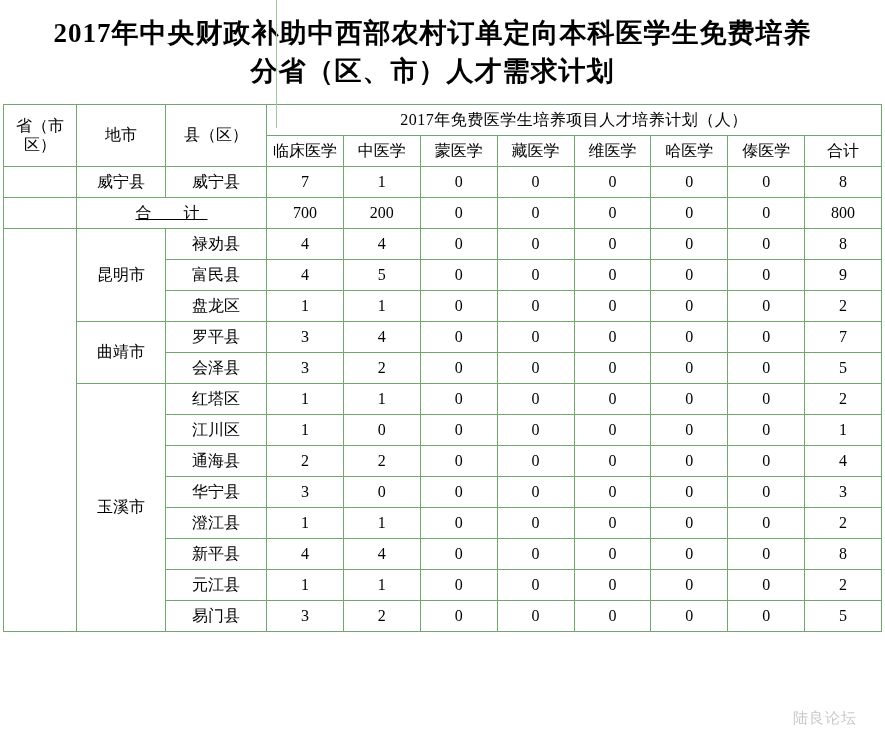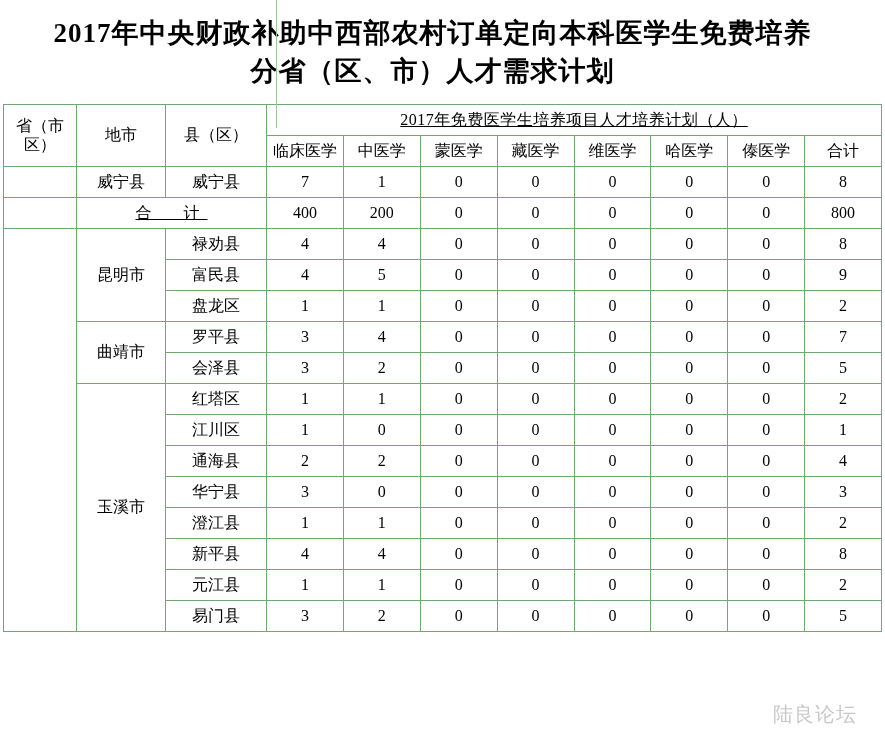--- a/index.html
+++ b/index.html
@@ -52,41 +52,40 @@
     width: 72px;
     font-size: 15px;
     line-height: 20px;
   }
   .hdr-city { width: 88px; }
   .hdr-county { width: 100px; }
   .grp-head {
     font-size: 17px;
     letter-spacing: 0.5px;
     height: 42px;
-    text-decoration: underline;
   }
   .sub-head {
     font-size: 15px;
     height: 40px;
   }
   .c-num { width: 88px; }
   .c-total { width: 55px; }
   .row-h { height: 31px; }
   .bold-row td { font-weight: bold; }
   .sumlabel {
     letter-spacing: 8px;
     padding-left: 6px;
     text-decoration: underline;
   }
   .left-blank { background: #ffffff; }
   .watermark {
     position: absolute;
     right: 8px;
     bottom: 4px;
-    font-size: 20px;
+    font-size: 15px;
     color: #c8c8c8;
     font-family: "Liberation Serif", "DejaVu Serif", serif;
     letter-spacing: 1px;
   }
   .tick {
     position: absolute;
     left: 276px;
     top: 0;
     width: 1px;
     height: 128px;
@@ -133,21 +132,21 @@
         <td>0</td>
         <td>0</td>
         <td>0</td>
         <td>0</td>
         <td>8</td>
       </tr>
 
       <tr class="row-h bold-row">
         <td class="left-blank"></td>
         <td class="sumlabel" colspan="2">合　计</td>
-        <td>400</td>
+        <td>700</td>
         <td>200</td>
         <td>0</td>
         <td>0</td>
         <td>0</td>
         <td>0</td>
         <td>0</td>
         <td>800</td>
       </tr>
 
       <tr class="row-h">

